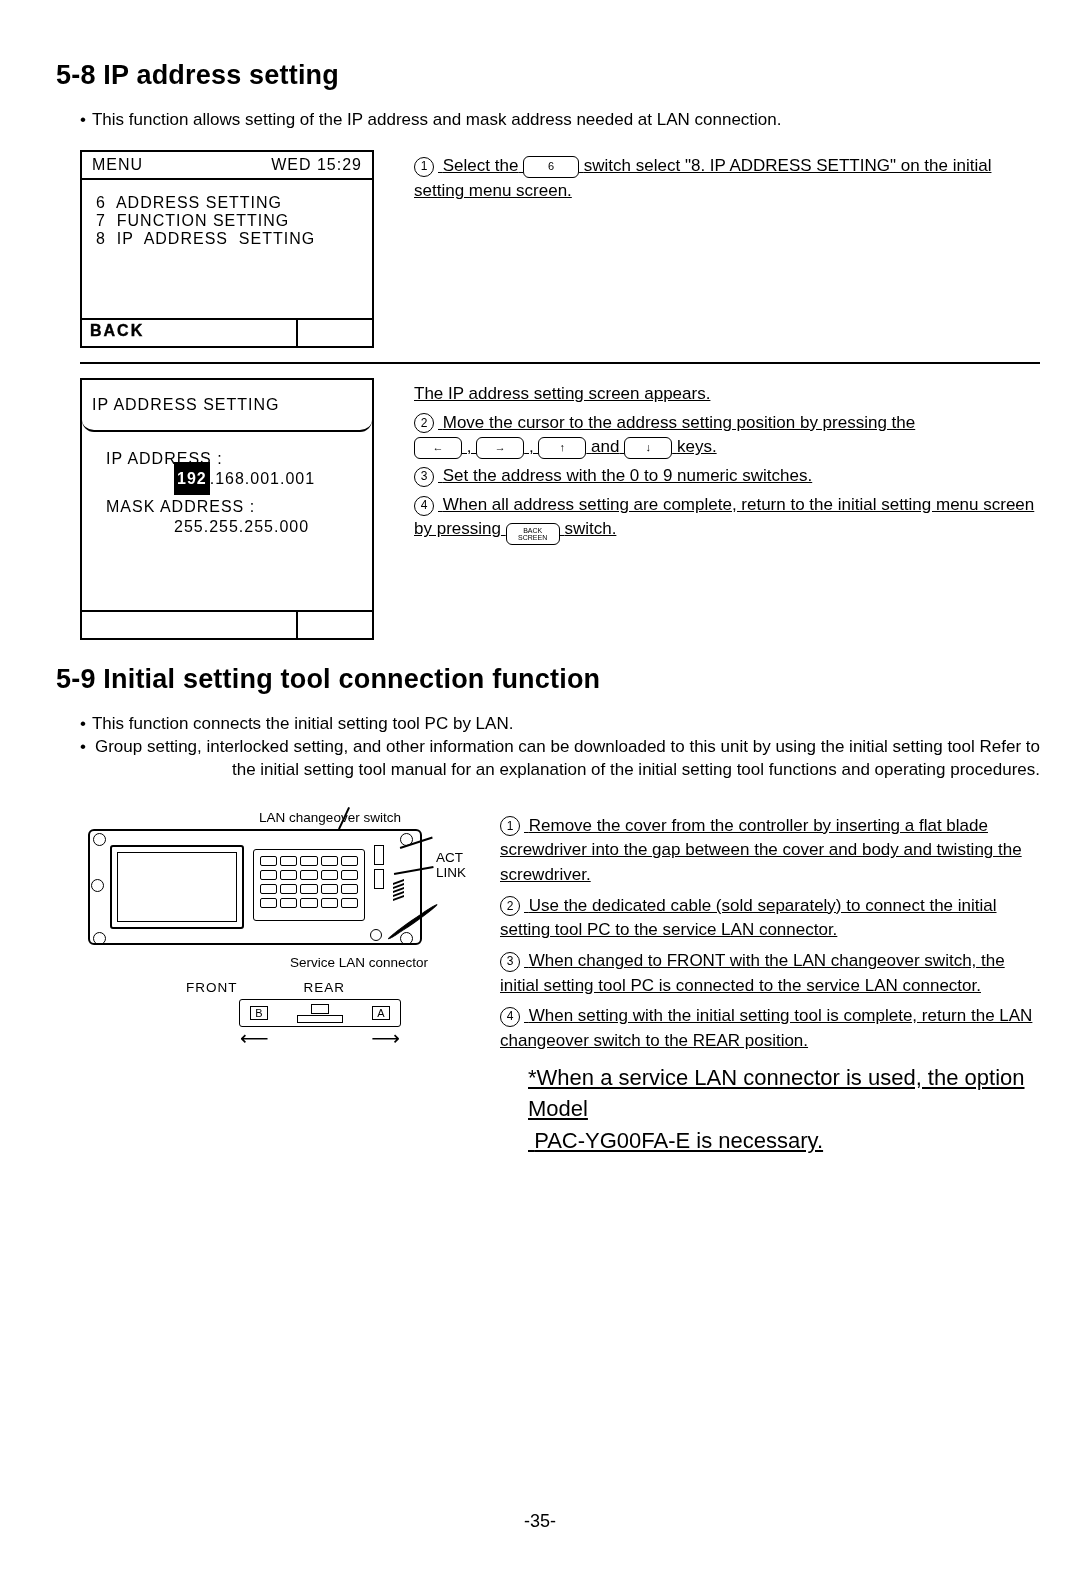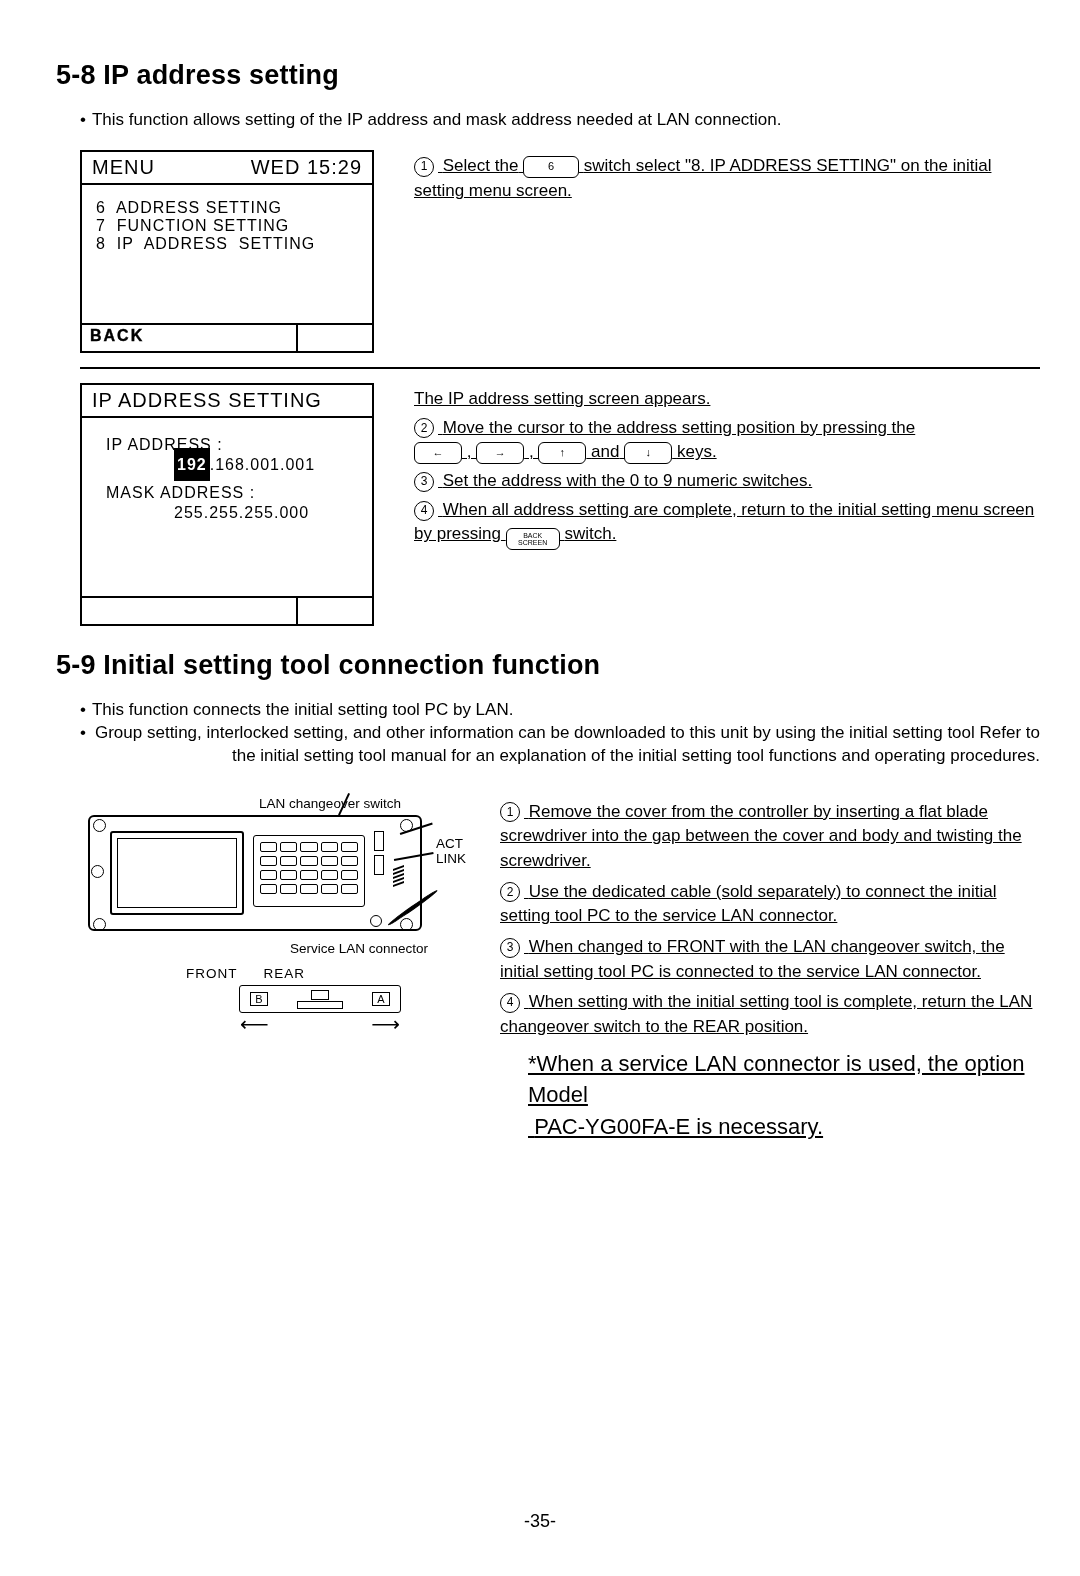--- a/index.html
+++ b/index.html
@@ -45,21 +45,21 @@
   
   .lcd{
     width:290px;
     border:2px solid #000;
     font-family:Arial,Helvetica,sans-serif;
   }
   .lcd .hdr{
     border-bottom:2px solid #000;
     display:flex;
     padding:4px 10px;
-    font-size:20px;
+    font-size:16px;
     letter-spacing:1px;
     gap:17px;
   }
   .lcd .hdr .r{margin-left:auto;}
   .lcd .body{
     padding:14px 6px 14px 14px;
     font-size:16px;
     letter-spacing:1px;
     min-height:110px;
   }
@@ -181,21 +181,21 @@
   .lead.lan{width:1.5px;height:24px;left:250px;top:-24px;transform:rotate(25deg);transform-origin:bottom;}
   .lead.act{width:34px;height:1.5px;left:312px;top:18px;transform:rotate(-18deg);transform-origin:left;}
   .lead.link{width:40px;height:1.5px;left:306px;top:44px;transform:rotate(-10deg);transform-origin:left;}
   .lead.svc{width:58px;height:1.5px;left:300px;top:108px;transform:rotate(-35deg);transform-origin:left;}
   .svclabel{font-size:13.5px;margin:6px 0 0 210px;white-space:nowrap;}
 
   .switch-row{
     margin:10px 0 0 100px;
     font-size:13.5px;
   }
-  .switch-row .labels{display:flex;gap:26px;margin:0 0 4px 6px;letter-spacing:1px;}
+  .switch-row .labels{display:flex;gap:66px;margin:0 0 4px 6px;letter-spacing:1px;}
   .switch{
     width:160px;height:26px;border:1.5px solid #000;border-radius:3px;
     position:relative;margin:0 auto 6px auto;
   }
   .switch::before{
     content:"";position:absolute;left:50%;top:4px;transform:translateX(-50%);
     width:16px;height:8px;border:1.5px solid #000;background:#fff;
   }
   .switch::after{
     content:"";position:absolute;left:50%;bottom:3px;transform:translateX(-50%);
@@ -254,21 +254,21 @@
         <span>switch select "8. IP ADDRESS SETTING" on the initial setting menu screen.</span>
       </div>
     </div>
   </div>
 
   <hr class="sep-hr">
 
   <div class="row">
 
     <div class="lcd ip">
-      <div class="hdr" style="padding:4px 10px;">
+      <div class="hdr" style="padding:16px 10px;border-radius:12px;">
         <span>IP ADDRESS SETTING</span>
       </div>
       <div class="body">
         <div>IP ADDRESS :</div>
         <div class="ip-line" style="margin:2px 0 10px 40px;">
           <span class="inv">192</span><span>.168.001.001</span>
         </div>
         <div>MASK ADDRESS :</div>
         <div class="ip-line" style="margin:2px 0 0 40px;">255.255.255.000</div>
       </div>

